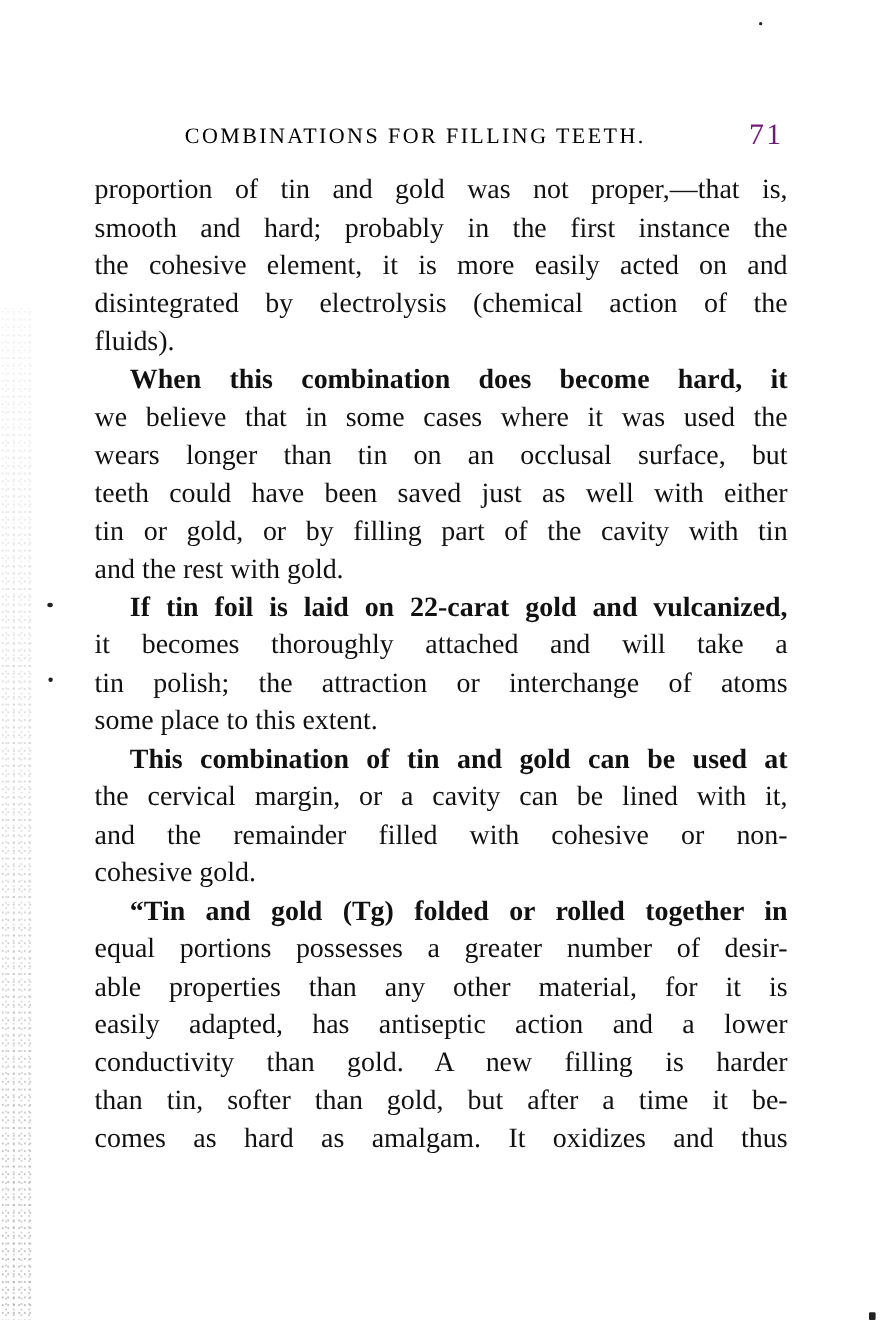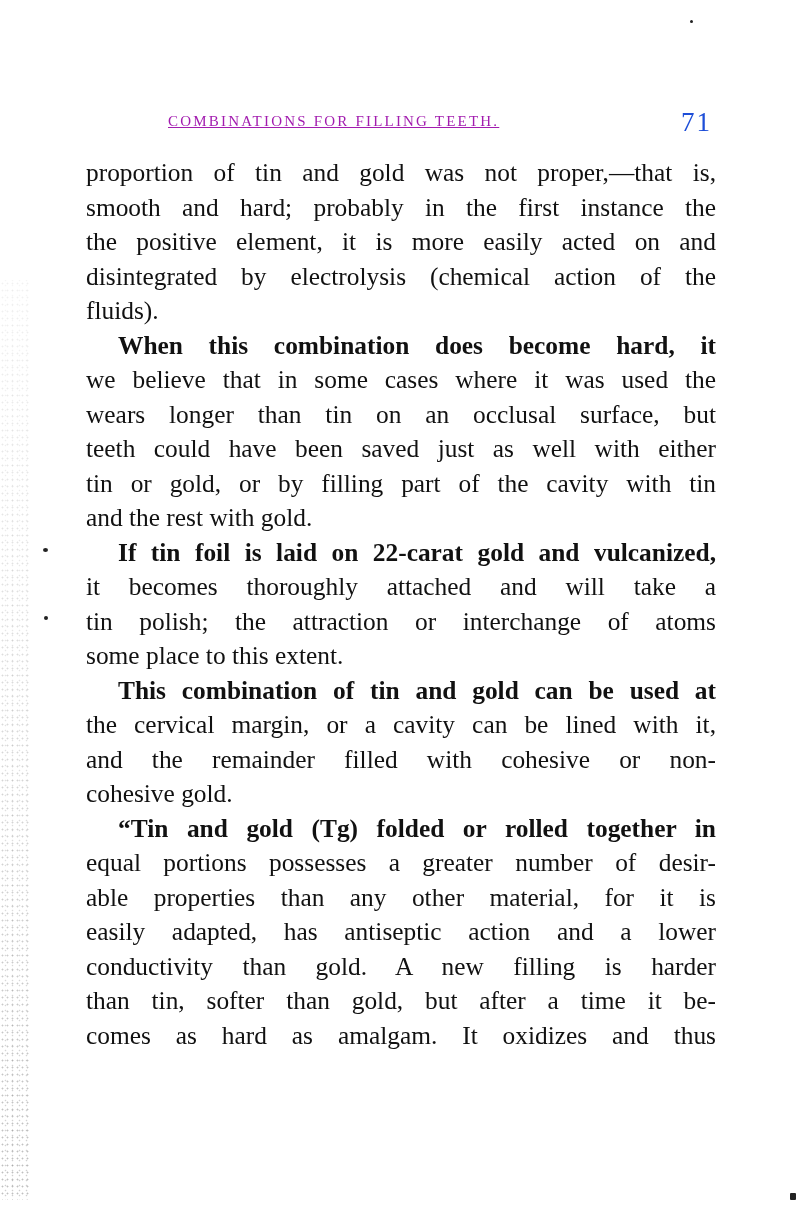--- a/index.html
+++ b/index.html
@@ -27,32 +27,31 @@
       position: absolute;
       top: 111px;
       left: 84px;
       width: 632px;
       height: 30px;
     }
     .running-title {
       position: absolute;
       left: 84px;
       top: 2px;
-      font-size: 15px;
+      font-size: 20px;
       letter-spacing: 2.2px;
-      color: #a21caf;
-      text-decoration: underline;
+      color: #000000;
     }
     .page-number {
       position: absolute;
       right: 4px;
       top: -4px;
       font-size: 27px;
       letter-spacing: 2px;
-      color: #1d4ed8;
+      color: #701a75;
     }
     .body-text {
       position: absolute;
       left: 86px;
       top: 155px;
       width: 630px;
     }
     .line {
       display: block;
       height: 34.5px;
@@ -103,21 +102,21 @@
 
   <div class="running-head">
     <span class="running-title">COMBINATIONS FOR FILLING TEETH.</span>
     <span class="page-number">71</span>
   </div>
 
   <div class="body-text" id="body-text">
       <div>
         <span class="line">proportion of tin and gold was not proper,—that is,</span>
         <span class="line">smooth and hard; probably in the first instance the</span>
-        <span class="line">the positive element, it is more easily acted on and</span>
+        <span class="line">the cohesive element, it is more easily acted on and</span>
         <span class="line">disintegrated by electrolysis (chemical action of the</span>
         <span class="line last">fluids).</span>
       </div>
       <div>
         <span class="line indent">When this combination does become hard, it</span>
         <span class="line">we believe that in some cases where it was used the</span>
         <span class="line">wears longer than tin on an occlusal surface, but</span>
         <span class="line">teeth could have been saved just as well with either</span>
         <span class="line">tin or gold, or by filling part of the cavity with tin</span>
         <span class="line last">and the rest with gold.</span>

